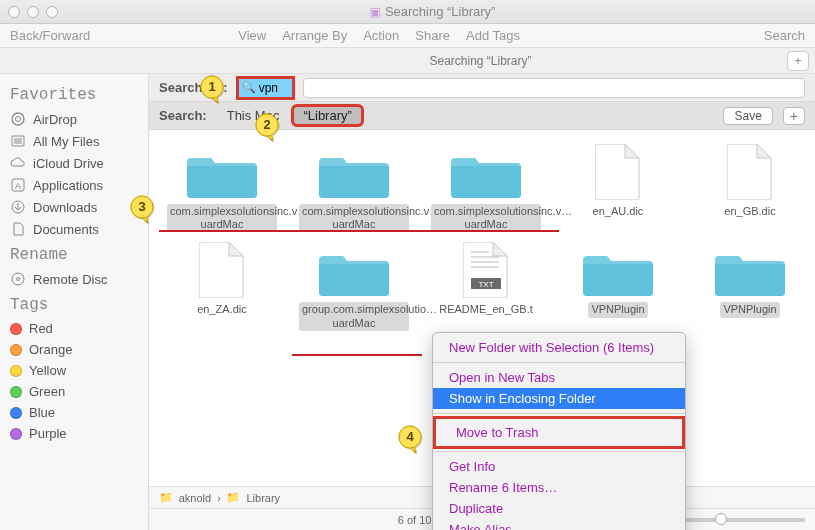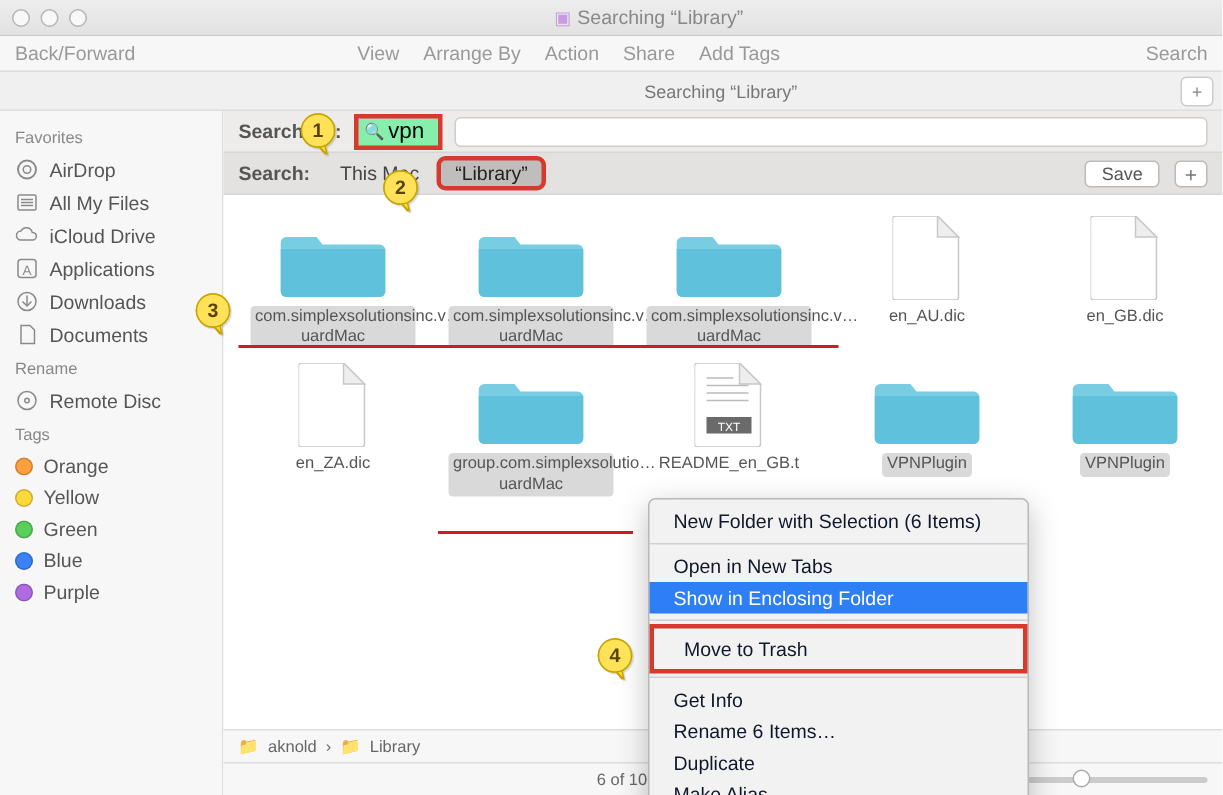--- a/index.html
+++ b/index.html
@@ -20,33 +20,33 @@
 .toolbar .tb-right { margin-left: auto; color: #999; }
 
 
 .scopebar { height: 26px; background: #f0f0f0; border-bottom: 1px solid #ddd; display: flex; align-items: center; padding: 0 6px 0 180px; font-size: 12px; color: #777; gap: 6px; }
 .scopebar .sb-label { flex: 1; text-align: center; }
 .scopebar .plusbox { width: 22px; height: 20px; border: 1px solid #ccc; border-radius: 4px; display: flex; justify-content: center; align-items: center; color: #888; background: #fff; }
 
 
 .main { display: flex; height: calc(530px - 24px - 24px - 26px); }
 .sidebar { width: 158px; background: #f7f7f7; border-right: 1px solid #ddd; padding: 6px 0 6px 10px; overflow: hidden; }
-.side-header { color: #888; font-size: 11px; margin: 6px 0 4px; }
+.side-header { color: #888; font-size: 16px; margin: 6px 0 4px; font-family: Liberation Mono, monospace; }
 .side-item { display: flex; align-items: center; gap: 7px; padding: 3px 0; color: #555; cursor: default; }
 .side-item svg, .side-item .icon { width: 16px; height: 16px; flex: none; }
 .tag-dot { width: 12px; height: 12px; border-radius: 50%; border: 1px solid rgba(0,0,0,.2); }
 
 
 .content { flex: 1; display: flex; flex-direction: column; position: relative; background: #fff; }
 .search-row, .search-row2 { display: flex; align-items: center; background: #edecea; padding: 5px 10px; gap: 10px; border-bottom: 1px solid #d6d6d6; }
 .search-row { height: 28px; }
 .search-row2 { height: 28px; background: #e3e2e0; }
 .search-label { font-weight: 600; color: #555; font-size: 13px; }
 .search-field { position: relative; }
-.search-field input { height: 20px; border: 1px solid #bfbfbf; border-radius: 4px; padding: 0 6px 0 20px; font-size: 15px; width: 55px; background: #86efac; }
+.search-field input { height: 20px; border: 1px solid #bfbfbf; border-radius: 4px; padding: 0 6px 0 20px; font-size: 12px; width: 55px; background: #7dd3fc; }
 .search-field .mag { position: absolute; left: 5px; top: 3px; font-size: 11px; color: #888; }
 .highlight-red { outline: 3px solid #d63a2f; outline-offset: -1px; }
 .seg { display: flex; gap: 4px; align-items: center; }
 .seg-btn { padding: 2px 10px; border-radius: 4px; font-size: 13px; color: #444; }
 .seg-btn.active { background: #bfbebc; color: #222; }
 .save-btn { margin-left: auto; border: 1px solid #bbb; border-radius: 4px; padding: 1px 10px; background: #fff; font-size: 12px; color: #555; }
 .plusbtn { border: 1px solid #bbb; border-radius: 4px; padding: 0 6px; background: #fff; color: #777; font-size: 14px; line-height: 16px; }
 .search-row .long-field { flex: 1; height: 20px; border: 1px solid #cdcdcd; border-radius: 4px; background: #fff; }
 
 
@@ -66,21 +66,21 @@
 .pathbar .pfolder { color: #5aa9e6; font-size: 11px; }
 
 
 .statusbar { height: 22px; border-top: 1px solid #ddd; background: #f7f7f7; display: flex; align-items: center; padding: 0 10px; font-size: 11px; color: #666; }
 .statusbar .stxt { flex: 1; text-align: center; }
 .slider { width: 120px; height: 4px; background: #ccc; border-radius: 2px; position: relative; }
 .slider .knob { position: absolute; width: 12px; height: 12px; background: #fff; border: 1px solid #aaa; border-radius: 50%; top: -5px; left: 30px; }
 
 
 .context-menu { position: absolute; left: 432px; top: 332px; width: 254px; background: #f2f2f2; border: 1px solid #b8b8b8; border-radius: 5px; box-shadow: 0 6px 20px rgba(0,0,0,.25); padding: 4px 0; font-size: 13px; z-index: 50; }
-.context-menu .cm-item { padding: 3px 16px; color: #0f172a; cursor: default; }
+.context-menu .cm-item { padding: 3px 16px; color: #a21caf; cursor: default; }
 .context-menu .cm-item.hl { background: #2e7ef6; color: #fff; }
 .context-menu hr { border: none; border-top: 1px solid #d0d0d0; margin: 4px 0; }
 .cm-red { border: 3px solid #d63a2f; margin: -2px 0; padding: 3px 4px; }
 
 
 .marker { position: absolute; width: 28px; height: 28px; z-index: 60; }
 .marker svg { width: 28px; height: 28px; filter: drop-shadow(1px 1px 0 rgba(0,0,0,.15)); }
 .marker .num { position: absolute; left: 0; top: 0; width: 24px; height: 22px; display: flex; justify-content: center; align-items: center; font-weight: 700; color: #594400; font-size: 13px; }
 
 </style>
@@ -198,20 +198,24 @@
           <svg viewBox="0 0 16 16">
             <circle cx="8" cy="8" r="6" fill="none" stroke="#8a8a8a"></circle>
             <circle cx="8" cy="8" r="1.5" fill="none" stroke="#8a8a8a"></circle>
           </svg>
           <span>Remote Disc</span>
         </div>
       </div>
     <div class="side-header">Tags</div>
     <div id="tags">
         <div class="side-item">
+          <span class="tag-dot" style="background:#ff5b4c"></span>
+          <span>Red</span>
+        </div>
+        <div class="side-item">
           <span class="tag-dot" style="background:#ff9f3f"></span>
           <span>Orange</span>
         </div>
         <div class="side-item">
           <span class="tag-dot" style="background:#ffd93b"></span>
           <span>Yellow</span>
         </div>
         <div class="side-item">
           <span class="tag-dot" style="background:#59d05a"></span>
           <span>Green</span>

